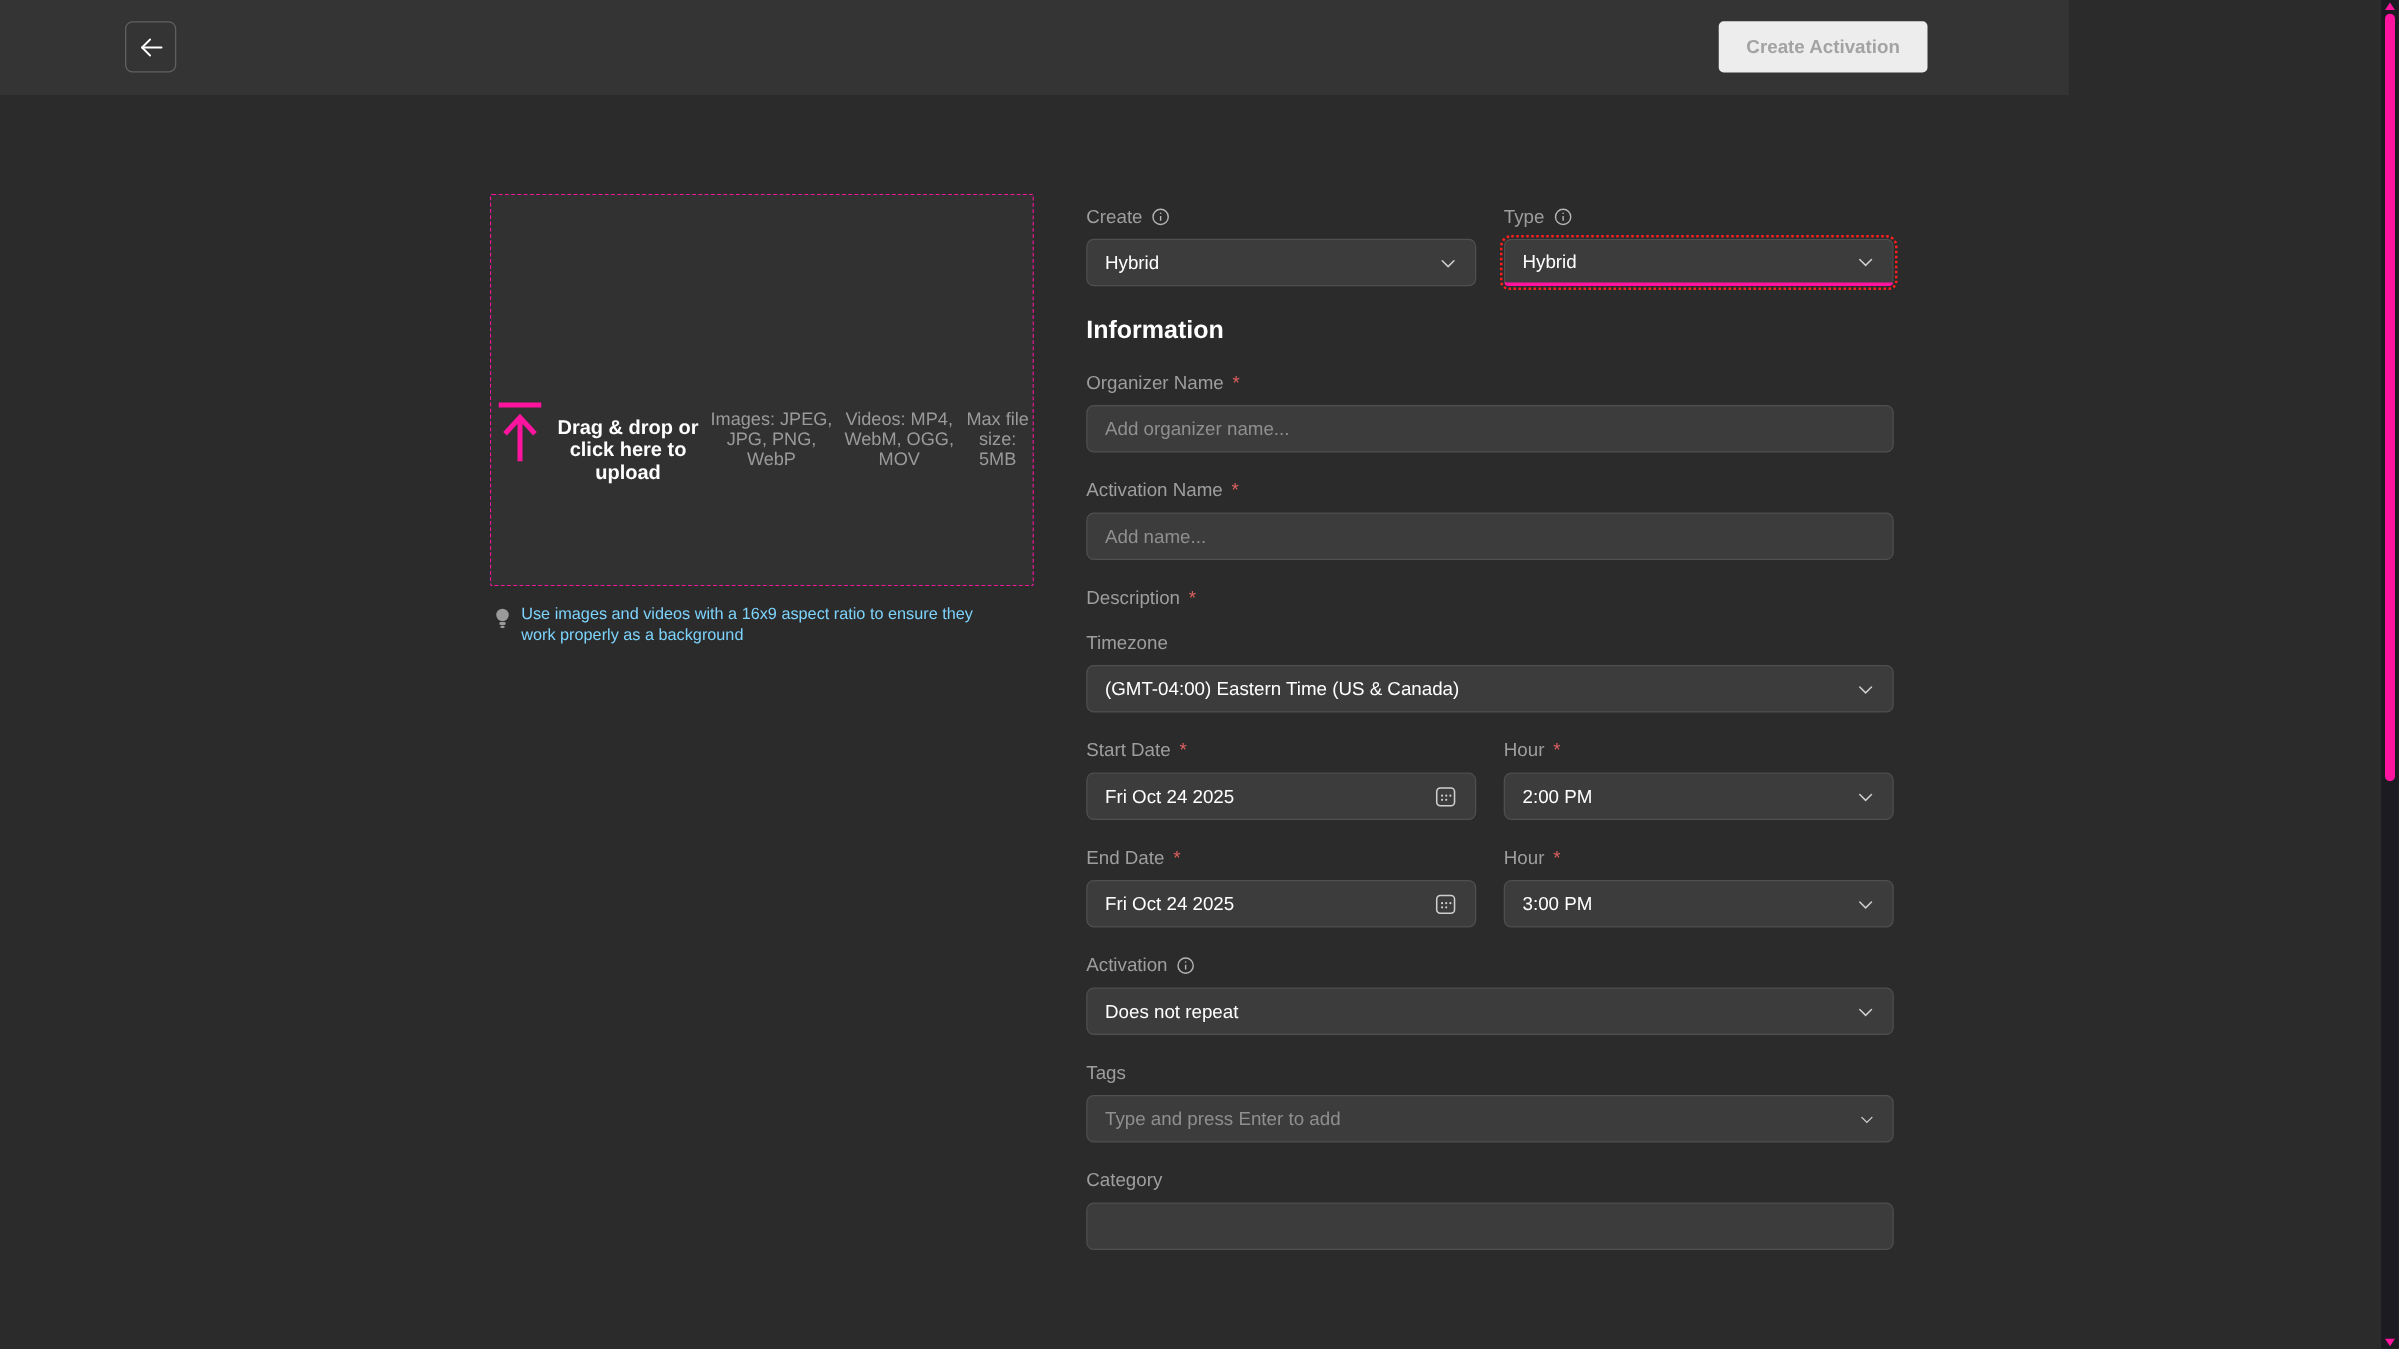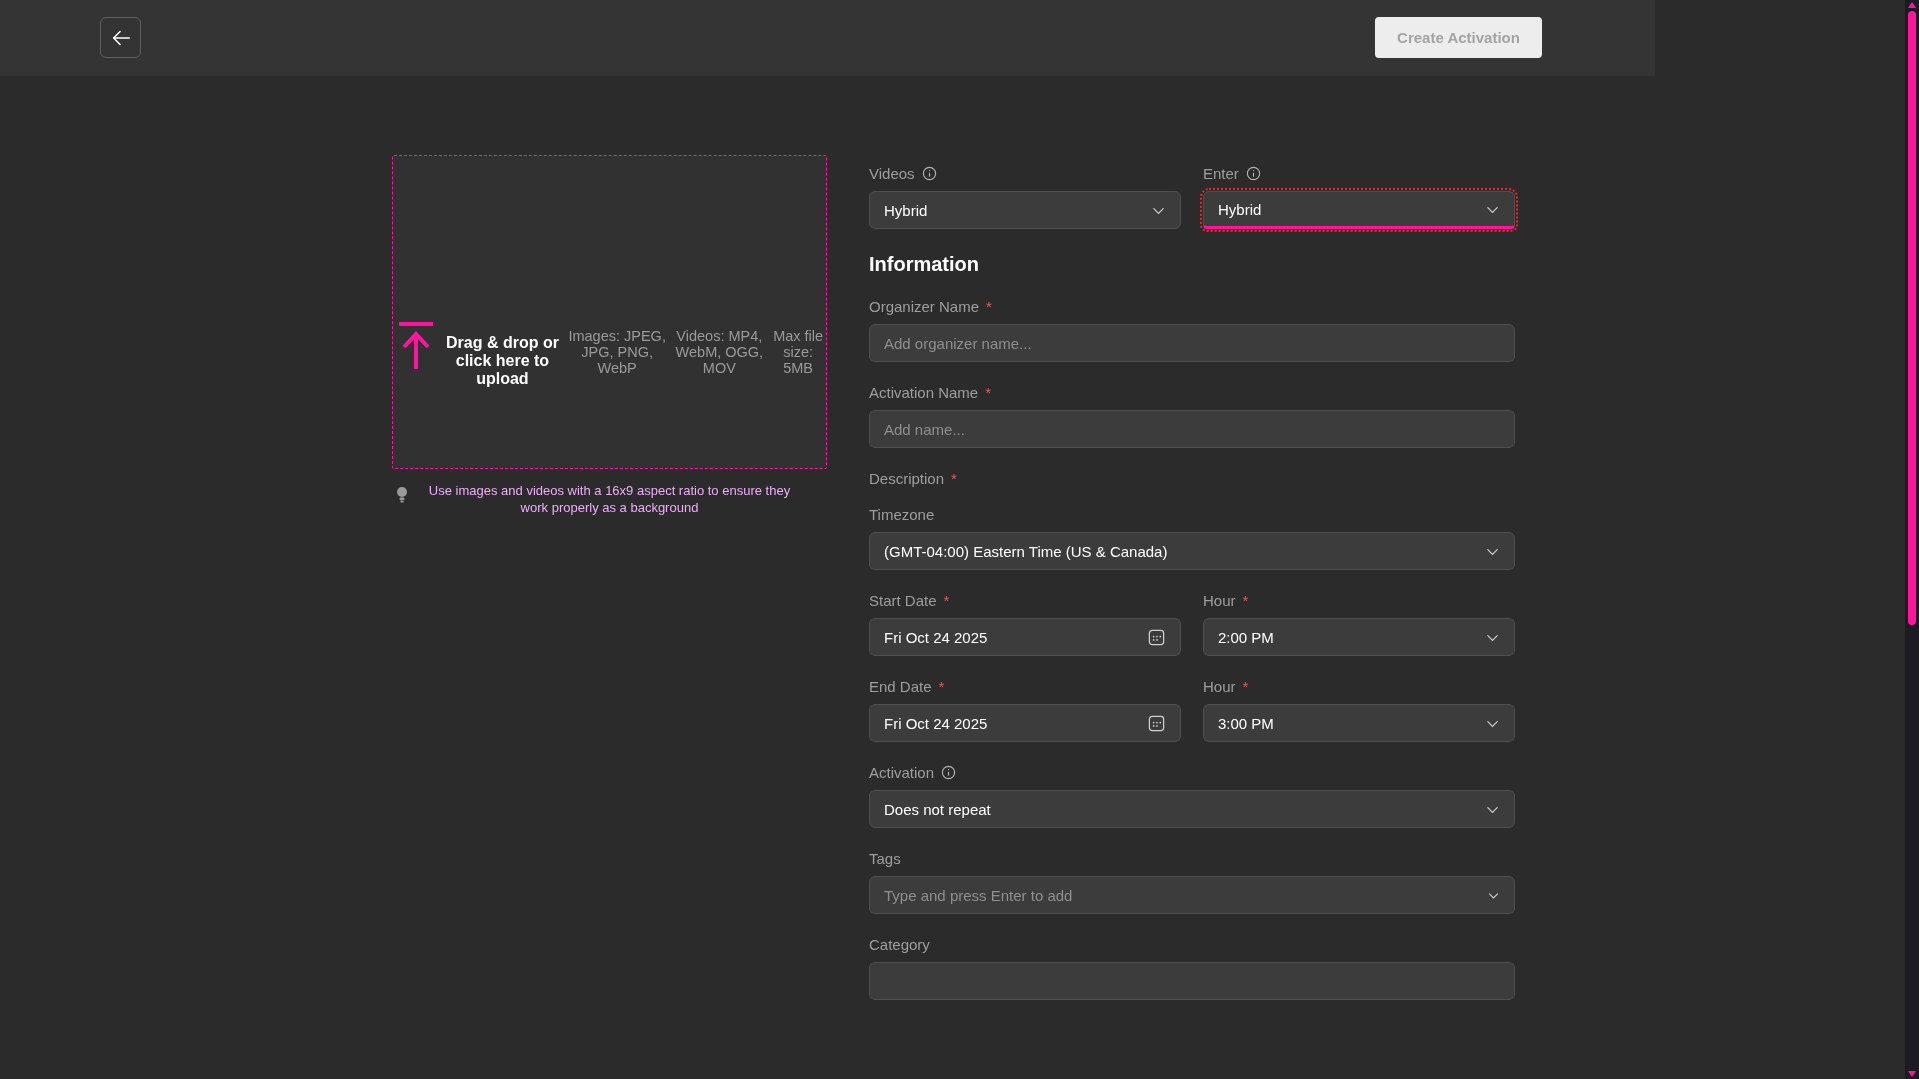--- a/index.html
+++ b/index.html
@@ -34,21 +34,21 @@
   .dropzone {
     width:435px; height:314px; background:#313131;
     border:1px dashed #ff14a0; border-radius:2px;
     display:flex; flex-direction:row; align-items:center;
     padding-top:68px; cursor:pointer; text-align:center;
   }
   .dz-title { margin-top:30px; color:#ffffff; font-size:16px; font-weight:700; }
   .dz-line  { margin-top:12px; color:#9a9a9a; font-size:14.5px; }
   .tip-row { display:flex; margin-top:13px; padding-left:3px; }
   .tip-icon { width:22px; flex:none; padding-top:4px; }
-  .tip-text { color:#f0abfc; font-size:13px; line-height:1.33; width:385px;text-align:center; }
+  .tip-text { color:#7dd3fc; font-size:13px; line-height:1.33; width:385px; }
 
   
   .form-col { position:absolute; left:869px; top:87px; width:646px; }
   .row2 { display:flex; gap:22px; }
   .col { width:312px; }
   .field-label {
     color:#9e9e9e; font-size:15px; height:20px; margin-bottom:8px;
     display:flex; align-items:center; gap:7px;
   }
   .req { color:#dd5f5f; font-size:15px; }
@@ -143,41 +143,41 @@
       </span>
       <div class="tip-text">Use images and videos with a 16x9 aspect ratio to ensure they work properly as a background</div>
     </div>
   </div>
 
   <div class="form-col">
 
     <div class="row2">
       <div class="col">
         <div class="field-label">
-          <span>Videos</span>
+          <span>Create</span>
           <span class="info-ic">
             <svg width="15" height="15" viewBox="0 0 16 16" fill="none" stroke="#b5b5b5" stroke-width="1.2">
               <circle cx="8" cy="8" r="6.5"></circle>
                 <line x1="8" y1="7.2" x2="8" y2="11.4"></line>
                 <circle cx="8" cy="4.9" r="0.7" fill="#b5b5b5" stroke="none"></circle>
             </svg>
           </span>
         </div>
         <div class="control">
           <span class="val">Hybrid</span>
           <span class="chev">
             <svg width="15" height="15" viewBox="0 0 16 16" fill="none" stroke="#cfcfcf" stroke-width="1.3" stroke-linecap="round">
                 <polyline points="3,6 8,11 13,6"></polyline>
               </svg>
           </span>
         </div>
       </div>
       <div class="col">
         <div class="field-label">
-          <span>Enter</span>
+          <span>Type</span>
           <span class="info-ic">
             <svg width="15" height="15" viewBox="0 0 16 16" fill="none" stroke="#b5b5b5" stroke-width="1.2">
               <circle cx="8" cy="8" r="6.5"></circle>
                 <line x1="8" y1="7.2" x2="8" y2="11.4"></line>
                 <circle cx="8" cy="4.9" r="0.7" fill="#b5b5b5" stroke="none"></circle>
             </svg>
           </span>
         </div>
         <div class="control focus-target">
           <span class="val">Hybrid</span>

